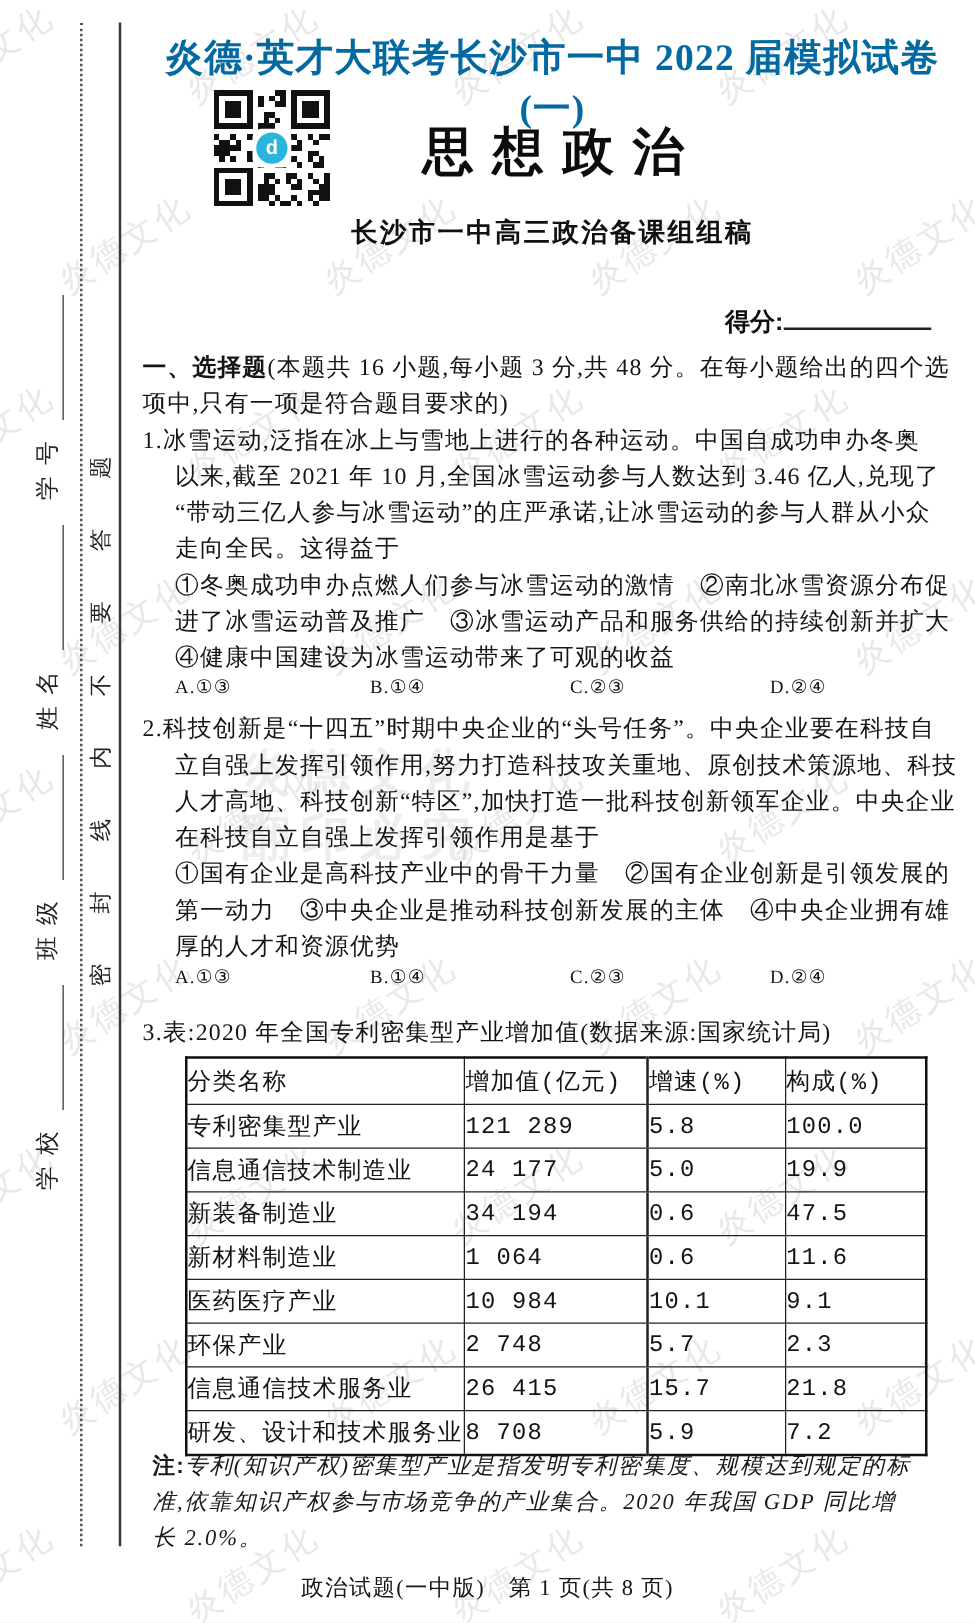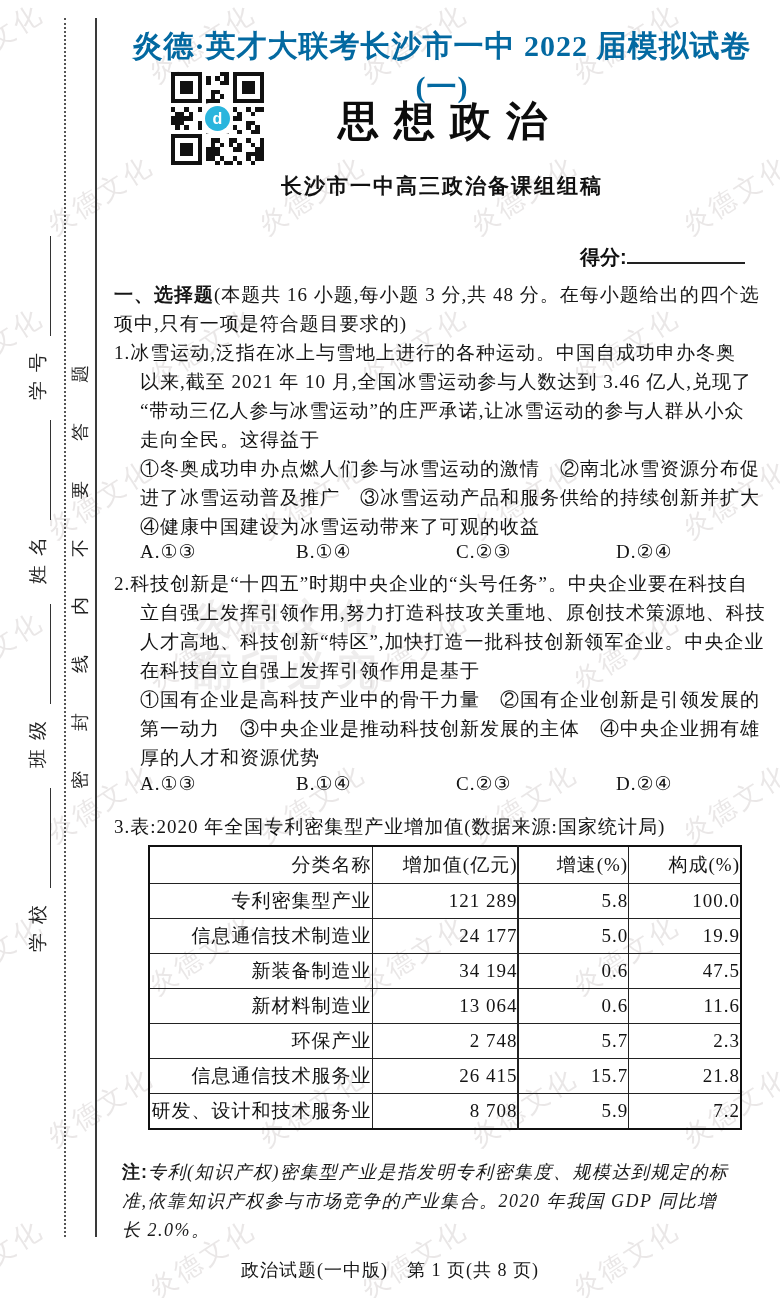--- a/index.html
+++ b/index.html
@@ -55,28 +55,28 @@
   #score-row .slabel{font-family:"Liberation Sans","DejaVu Sans",sans-serif;
                      font-weight:700;font-size:20px;color:#0f0f0f;}
   #score-row .sblank{display:inline-block;width:118px;height:20px;border-bottom:2px solid #222;}
 
   
   .bline{position:absolute;left:114px;width:656px;font-size:19px;line-height:29px;
          letter-spacing:1px;white-space:nowrap;color:#151515;}
   .wrap-indent{left:140px;}
   .bold-zh{font-family:"Liberation Sans","DejaVu Sans",sans-serif;font-weight:700;letter-spacing:1px;}
   .opt-row{position:absolute;left:140px;width:630px;height:29px;}
-  .opt-row .opt{position:absolute;top:0;font-size:19px;letter-spacing:1px;}
+  .opt-row .opt{position:absolute;top:0;font-size:15px;letter-spacing:1px;}
   .opt0{left:0;} .opt1{left:156px;} .opt2{left:316px;} .opt3{left:476px;}
 
   
   #tbl{position:absolute;left:148px;top:845px;width:594px;border-collapse:collapse;
        border:2.5px solid #111;font-size:19px;color:#141414;}
-  #tbl td,#tbl th{border:1.5px solid #222;text-align:right;padding:0;font-weight:normal;
-                  letter-spacing:1px;}
+  #tbl td,#tbl th{border:1.5px solid #222;text-align:left;padding:0;font-weight:normal;
+                  letter-spacing:1px;font-family:Liberation Mono, monospace;}
   #tbl th{height:36px;}
   #tbl td{height:34px;}
   #tbl .c0{width:225px;} #tbl .c1{width:147px;} #tbl .c2{width:110px;border-left:2px solid #222;}
   #tbl .c3{width:112px;}
 
   
   .note-line{position:absolute;left:122px;width:648px;font-size:18px;line-height:29px;
              font-style:italic;letter-spacing:1.5px;white-space:nowrap;color:#1a1a1a;}
   #footer{position:absolute;left:0;top:1258px;width:780px;text-align:center;
           font-size:18px;letter-spacing:1px;color:#161616;}
@@ -348,23 +348,29 @@
           <td class="c3">19.9</td>
         </tr>
         <tr>
           <td class="c0">新装备制造业</td>
           <td class="c1">34 194</td>
           <td class="c2">0.6</td>
           <td class="c3">47.5</td>
         </tr>
         <tr>
           <td class="c0">新材料制造业</td>
-          <td class="c1">13 064</td>
+          <td class="c1">1 064</td>
           <td class="c2">0.6</td>
           <td class="c3">11.6</td>
+        </tr>
+        <tr>
+          <td class="c0">医药医疗产业</td>
+          <td class="c1">10 984</td>
+          <td class="c2">10.1</td>
+          <td class="c3">9.1</td>
         </tr>
         <tr>
           <td class="c0">环保产业</td>
           <td class="c1">2 748</td>
           <td class="c2">5.7</td>
           <td class="c3">2.3</td>
         </tr>
         <tr>
           <td class="c0">信息通信技术服务业</td>
           <td class="c1">26 415</td>

